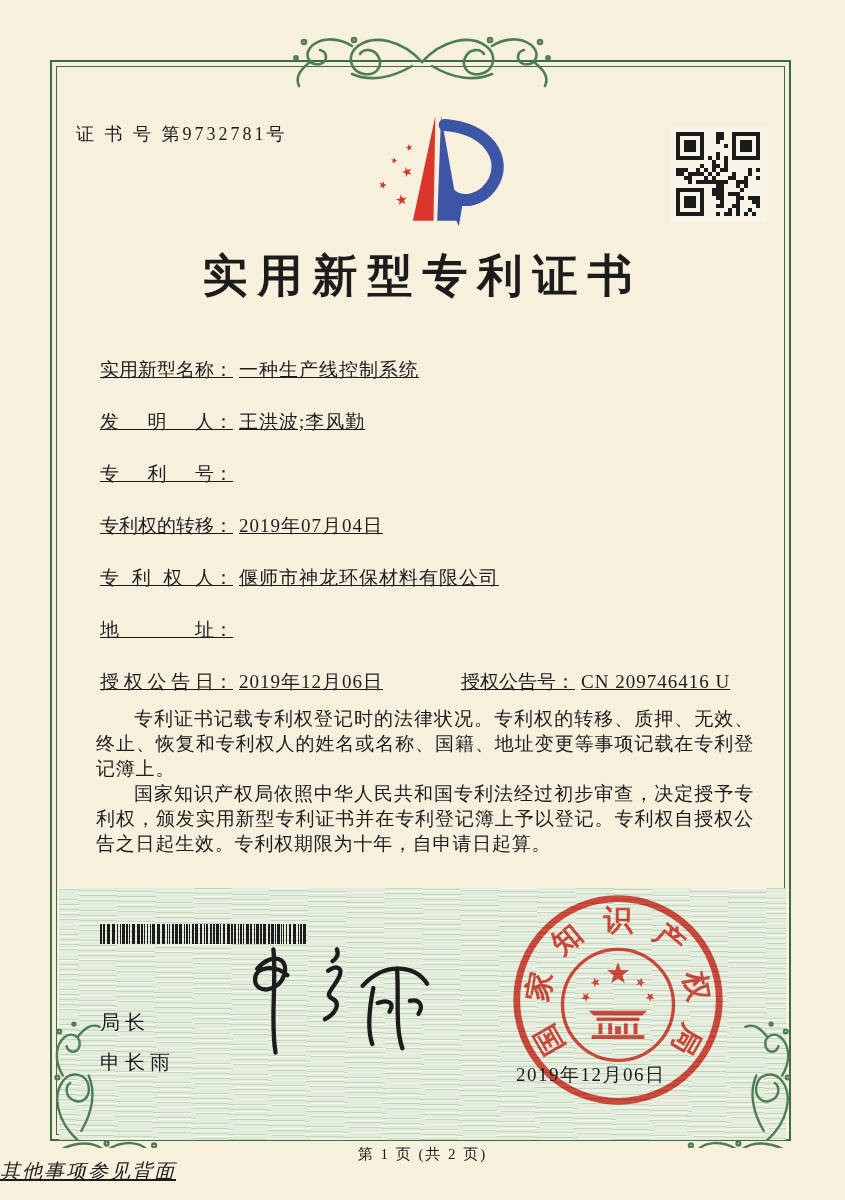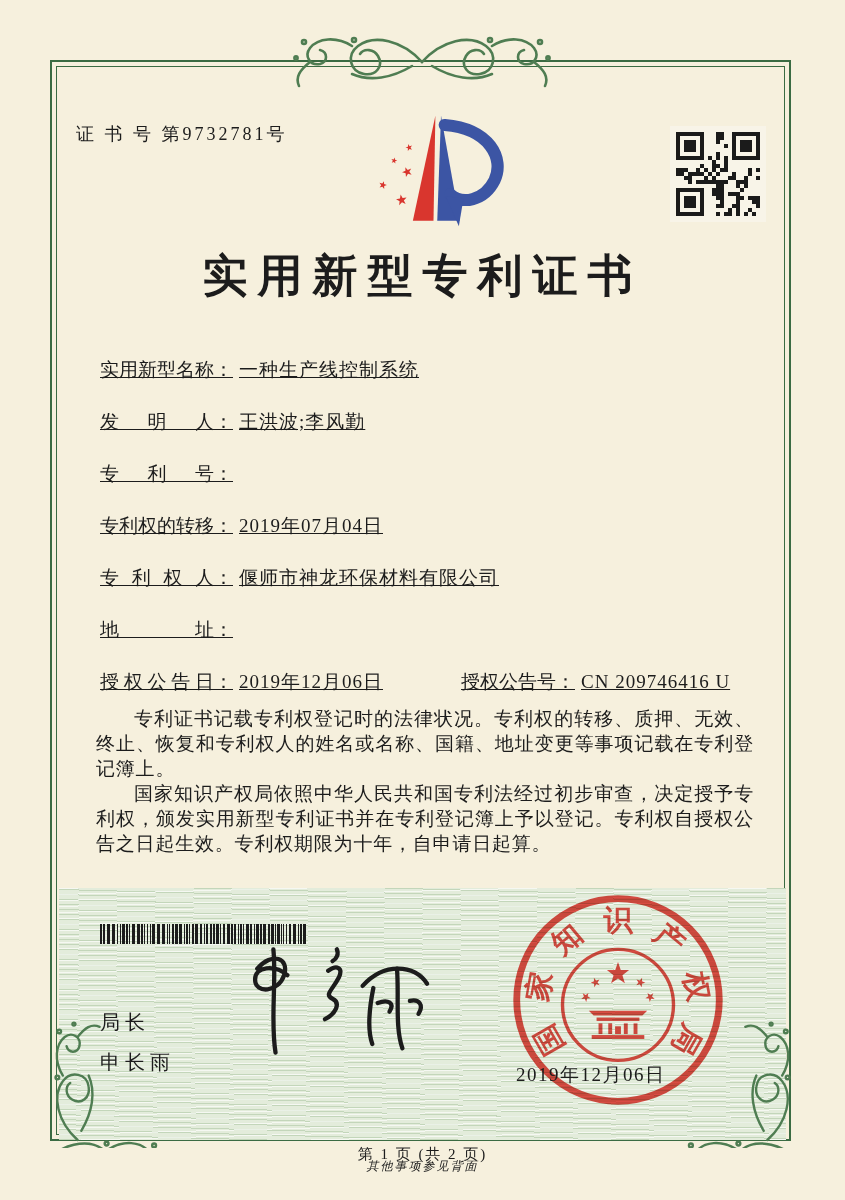--- a/index.html
+++ b/index.html
@@ -43,21 +43,21 @@
   .barcode .bar{background:var(--ink);height:100%;}
 
   .signer{position:absolute;left:100px;top:1002px;font-size:20px;letter-spacing:5px;line-height:40px;}
   .signature{position:absolute;left:225px;top:938px;width:215px;height:128px;}
 
   .seal{position:absolute;left:506px;top:888px;width:224px;height:224px;mix-blend-mode:multiply;opacity:.93;}
   .seal-text text{font-family:"Liberation Serif","DejaVu Serif",serif;font-weight:bold;}
   .seal-date{position:absolute;left:516px;top:1062px;width:240px;font-size:19px;letter-spacing:1.5px;}
 
   .page-info{position:absolute;left:0;top:1097px;width:100%;text-align:center;font-size:15px;letter-spacing:2px;margin-top:48px;}
-  .back-note{position:absolute;left:0;top:1158px;width:100%;text-align:center;font-size:12px;font-style:italic;letter-spacing:2px;}
+  .back-note{position:absolute;left:0;top:1158px;width:100%;font-size:20px;font-style:italic;letter-spacing:2px;text-decoration:underline;}
 
   .ornament{position:absolute;pointer-events:none;}
   .ornament.top{left:282px;top:26px;width:280px;height:72px;}
   .ornament.bl{left:36px;top:1008px;width:130px;height:140px;}
   .ornament.br{left:679px;top:1008px;width:130px;height:140px;transform:scaleX(-1);}
   .flourish{stroke:var(--ornament-green);fill:none;stroke-width:2.6;stroke-linecap:round;}
 </style>
 </head>
 <body>
 

